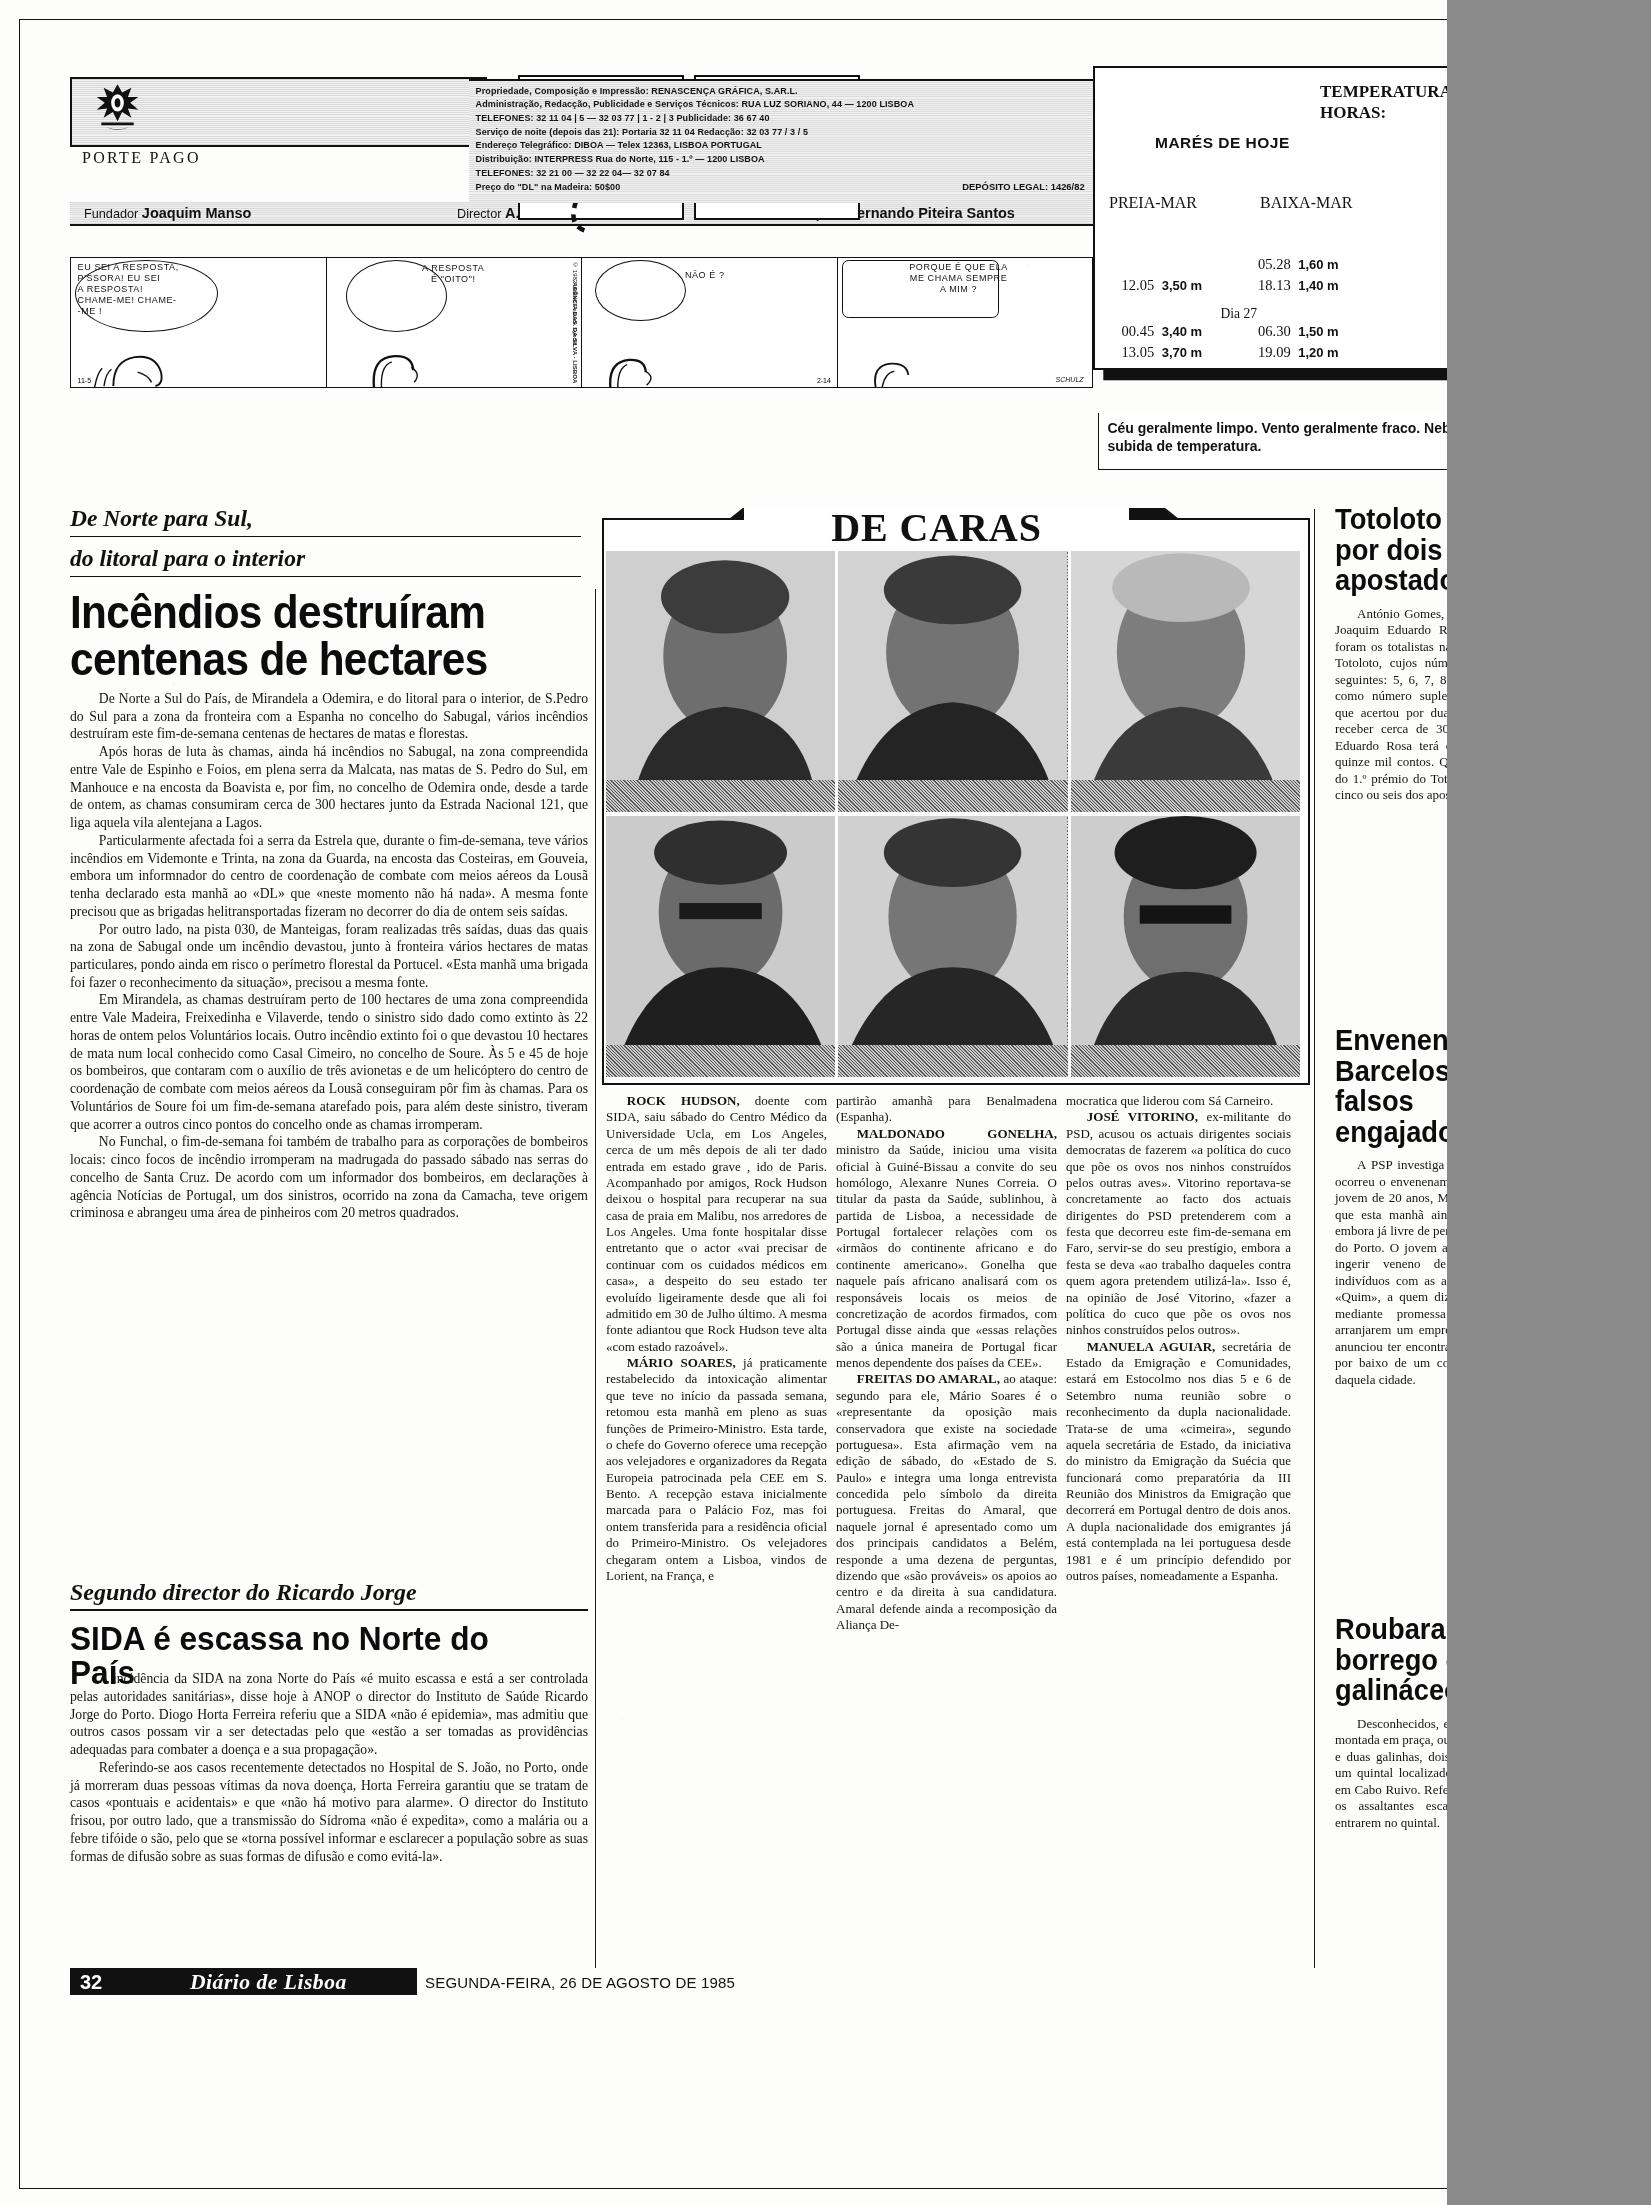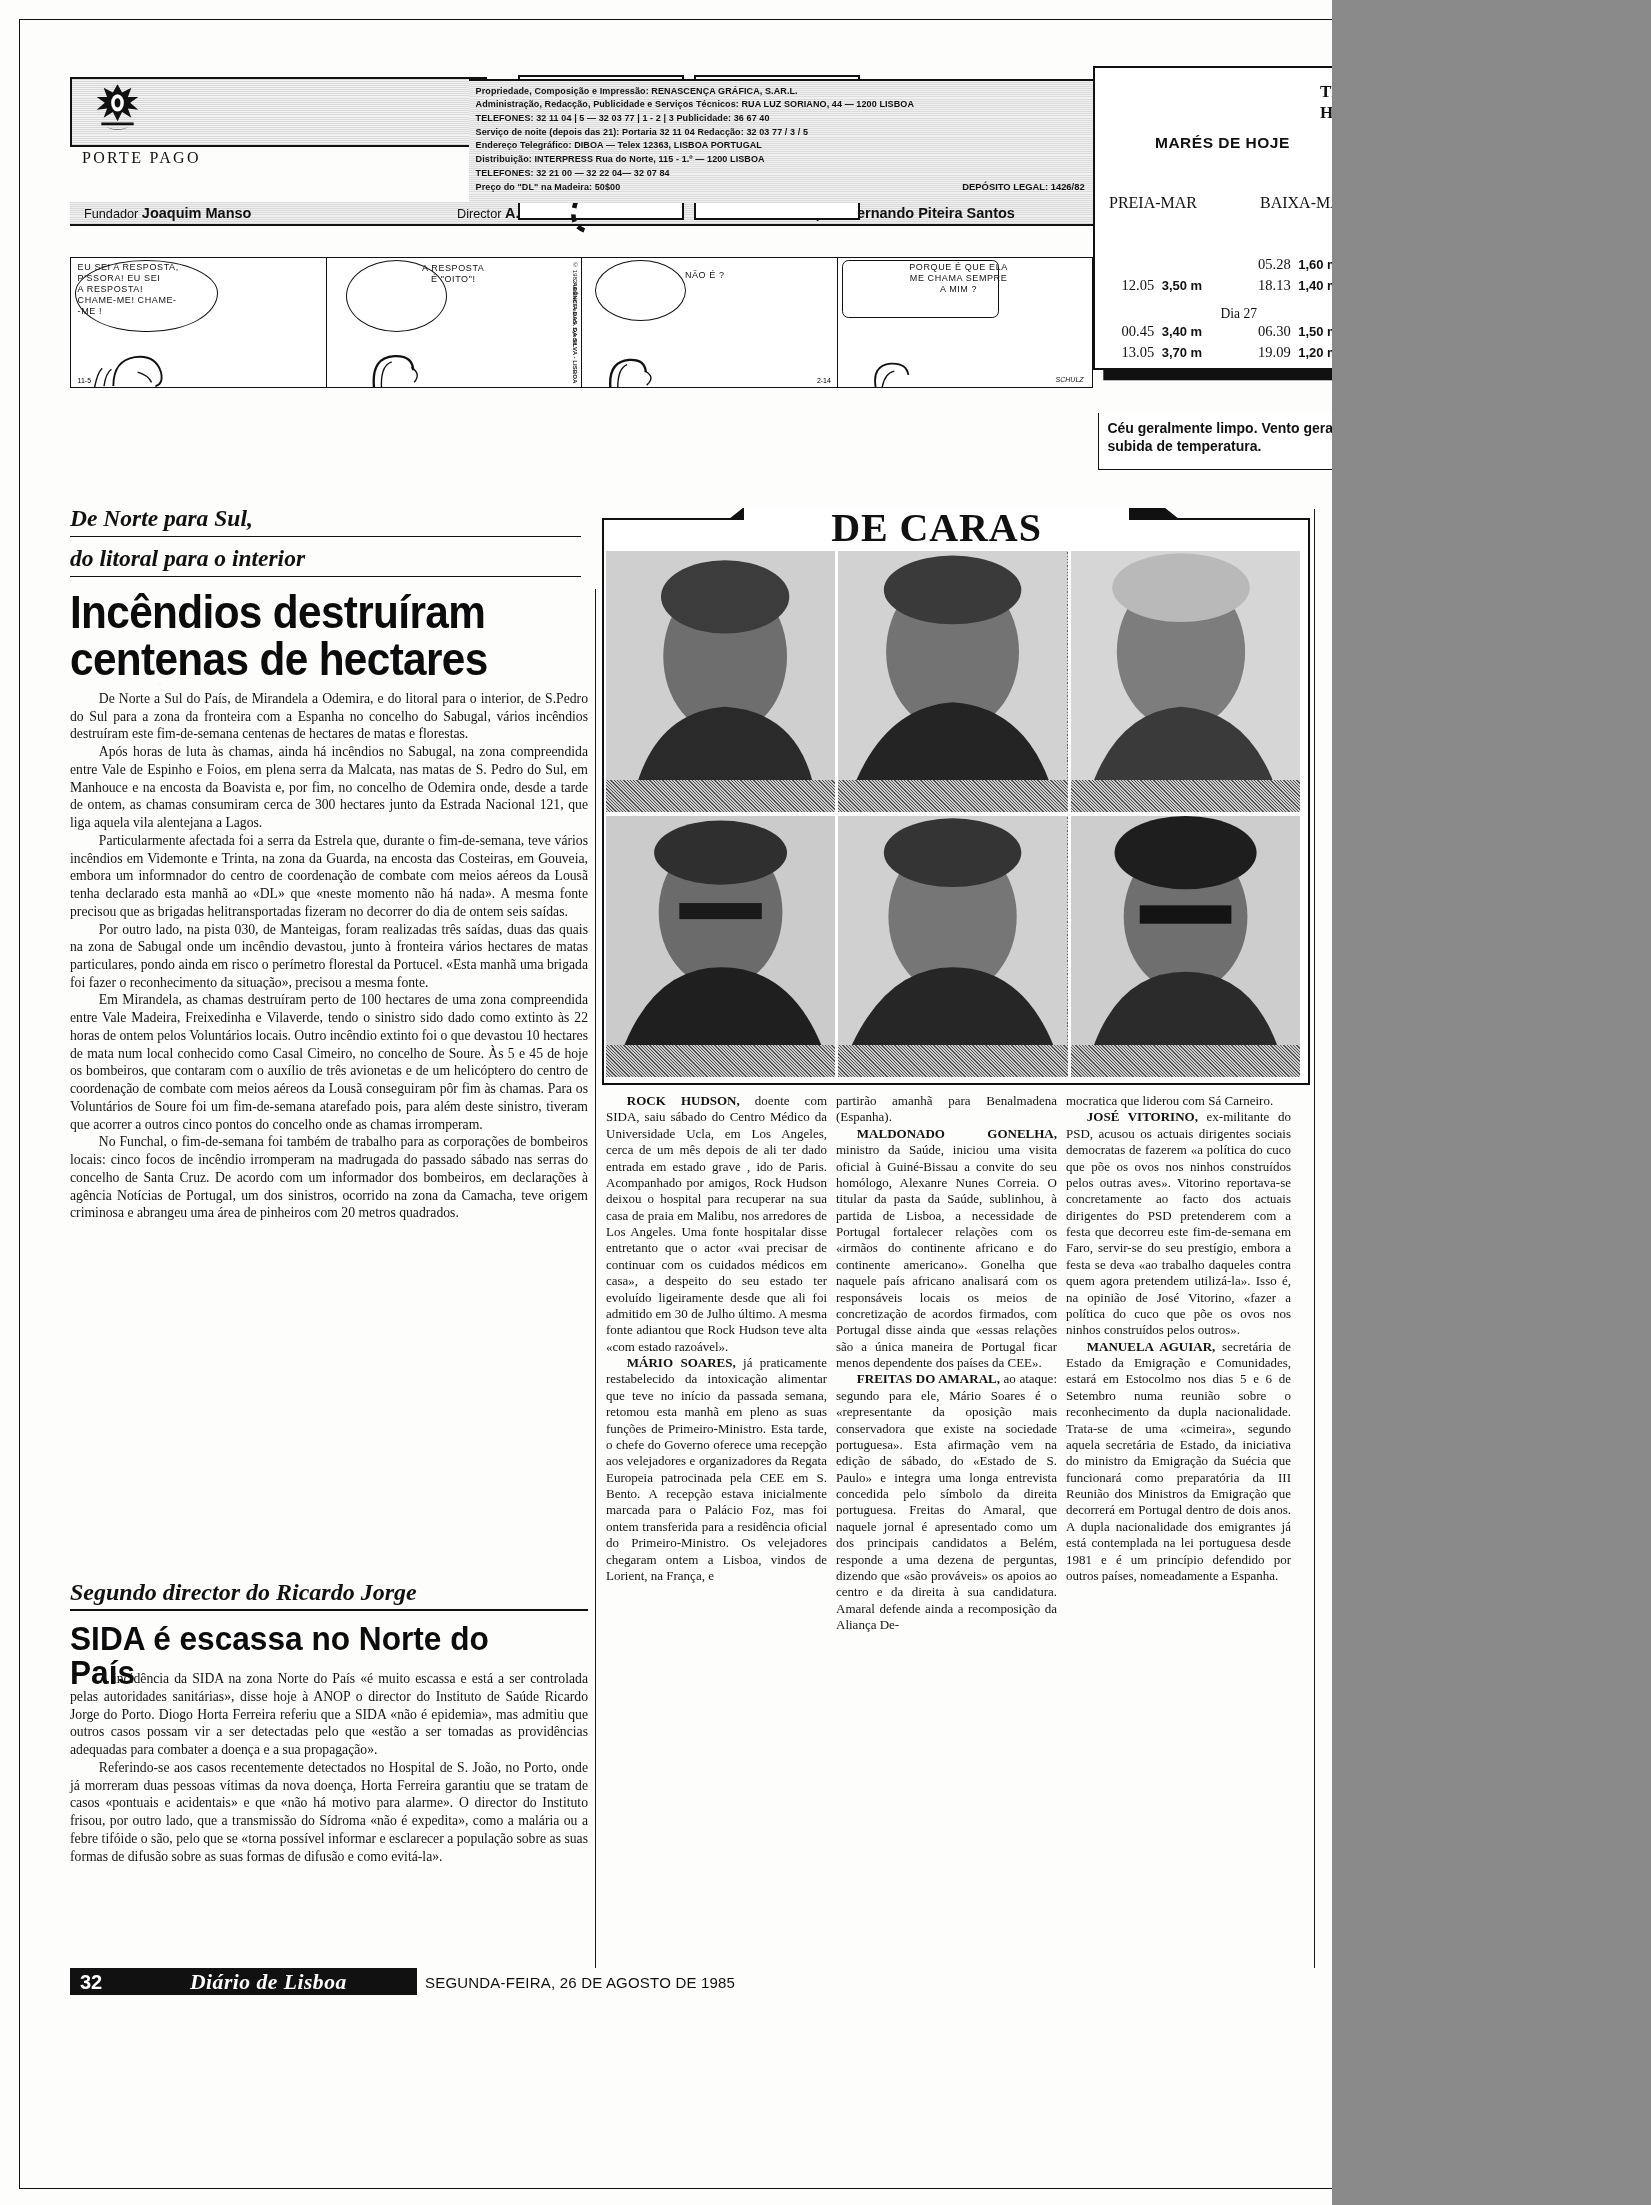--- a/index.html
+++ b/index.html
@@ -1,19 +1,19 @@
 <!DOCTYPE html>
 <html style="font-size:7.5px"><head>
 <meta charset="utf-8">
 <title>Diário de Lisboa — p.32</title>
 <style>
   html,body{margin:0;padding:0;background:#8a8a8a;}
   body{font-family:"Liberation Serif",serif;}
   .page{
-    position:relative;width:1332px;height:2205px;background:#fdfdfb;
+    position:relative;width:1447px;height:2205px;background:#fdfdfb;
     overflow:hidden;
   }
   
   .page::after{
     content:"";position:absolute;inset:0;pointer-events:none;
     background:
       radial-gradient(circle at 12% 31%, rgba(0,0,0,.035) 0 0.9px, transparent 1.4px),
       radial-gradient(circle at 71% 12%, rgba(0,0,0,.03) 0 0.9px, transparent 1.4px),
       radial-gradient(circle at 43% 78%, rgba(0,0,0,.03) 0 0.9px, transparent 1.4px),
       radial-gradient(circle at 88% 63%, rgba(0,0,0,.03) 0 0.9px, transparent 1.4px);

